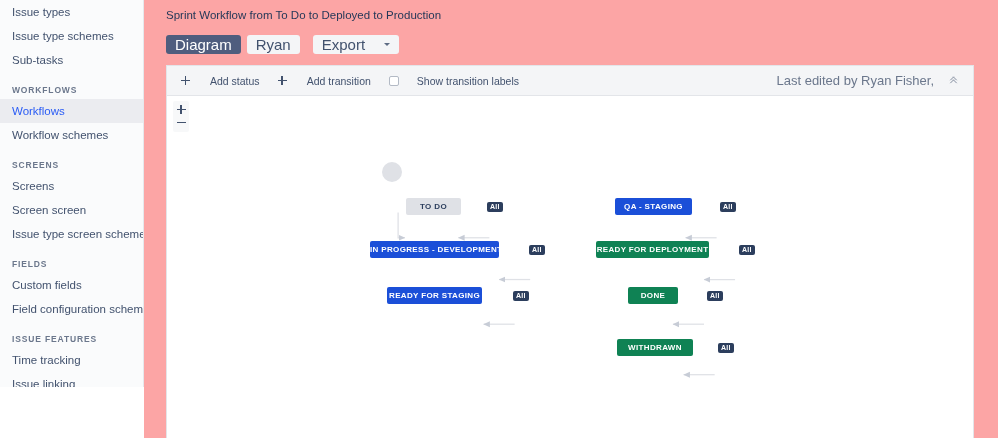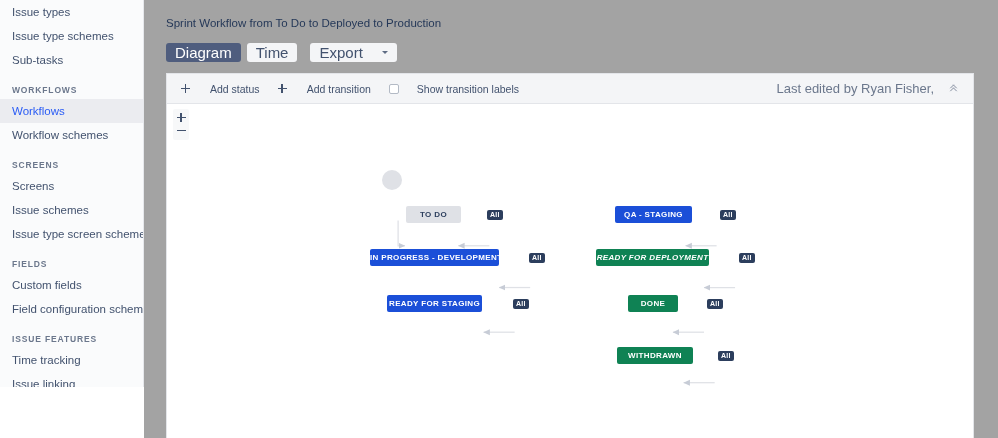--- a/index.html
+++ b/index.html
@@ -48,22 +48,22 @@
     color: #6b778c;
     text-transform: uppercase;
     white-space: nowrap;
   }
   .nav-spacer { height: 5px; }
 
   
   .main {
     flex: 1 1 auto;
     height: 438px;
-    background: #a3a3a3;
-    padding: 12px 24px 0 22px;
+    background: #fca5a5;
+    padding: 4px 24px 0 22px;
     position: relative;
   }
   .page-title {
     font-size: 11.5px;
     color: #253858;
     margin-top: 2px;
     padding-top: 1px;
     line-height: 16px;
     height: 18px;
     white-space: nowrap;
@@ -251,41 +251,41 @@
       <div class="nav-item">Issue types</div>
       <div class="nav-item">Issue type schemes</div>
       <div class="nav-item">Sub-tasks</div>
       <div class="nav-spacer"></div>
       <div class="nav-section">WORKFLOWS</div>
       <div class="nav-item active">Workflows</div>
       <div class="nav-item">Workflow schemes</div>
       <div class="nav-spacer"></div>
       <div class="nav-section">SCREENS</div>
       <div class="nav-item">Screens</div>
-      <div class="nav-item">Issue schemes</div>
+      <div class="nav-item">Screen screen</div>
       <div class="nav-item">Issue type screen schemes</div>
       <div class="nav-spacer"></div>
       <div class="nav-section">FIELDS</div>
       <div class="nav-item">Custom fields</div>
       <div class="nav-item">Field configuration schemes</div>
       <div class="nav-spacer"></div>
       <div class="nav-section">ISSUE FEATURES</div>
       <div class="nav-item">Time tracking</div>
       <div class="nav-item">Issue linking</div>
       <div class="nav-spacer"></div>
       <div class="nav-section">ISSUE ATTRIBUTES</div>
     </nav>
 
   <div class="main">
 
     <div class="page-title">Sprint Workflow from To Do to Deployed to Production</div>
 
     <div class="tabbar">
       <div class="tab active">Diagram</div>
-      <div class="tab">Time</div>
+      <div class="tab">Ryan</div>
       <div class="tab export">
         <span>Export</span>
         <span class="caret"></span>
       </div>
     </div>
 
     <div class="editor">
 
       <div class="toolbar">
         <div class="tool-btn">
@@ -348,21 +348,21 @@
         </svg>
 
         <div id="nodes">
             <div class="start-circle" style="left: 215px; top: 66px;"></div>
             <div class="node todo" style="left: 239px; top: 102px; width: 55px;">TO DO</div>
             <div class="badge" style="left: 320px; top: 106px;">All</div>
             <div class="node blue" style="left: 448px; top: 102px; width: 77px;">QA - STAGING</div>
             <div class="badge" style="left: 553px; top: 106px;">All</div>
             <div class="node blue" style="left: 203px; top: 145px; width: 129px;">IN PROGRESS - DEVELOPMENT</div>
             <div class="badge" style="left: 362px; top: 149px;">All</div>
-            <div class="node green" style="left: 429px; top: 145px; width: 113px; font-style: italic;">READY FOR DEPLOYMENT</div>
+            <div class="node green" style="left: 429px; top: 145px; width: 113px;">READY FOR DEPLOYMENT</div>
             <div class="badge" style="left: 572px; top: 149px;">All</div>
             <div class="node blue" style="left: 220px; top: 191px; width: 95px;">READY FOR STAGING</div>
             <div class="badge" style="left: 346px; top: 195px;">All</div>
             <div class="node green" style="left: 461px; top: 191px; width: 50px;">DONE</div>
             <div class="badge" style="left: 540px; top: 195px;">All</div>
             <div class="node green" style="left: 450px; top: 243px; width: 76px;">WITHDRAWN</div>
             <div class="badge" style="left: 551px; top: 247px;">All</div>
           </div>
       </div>
     </div>

